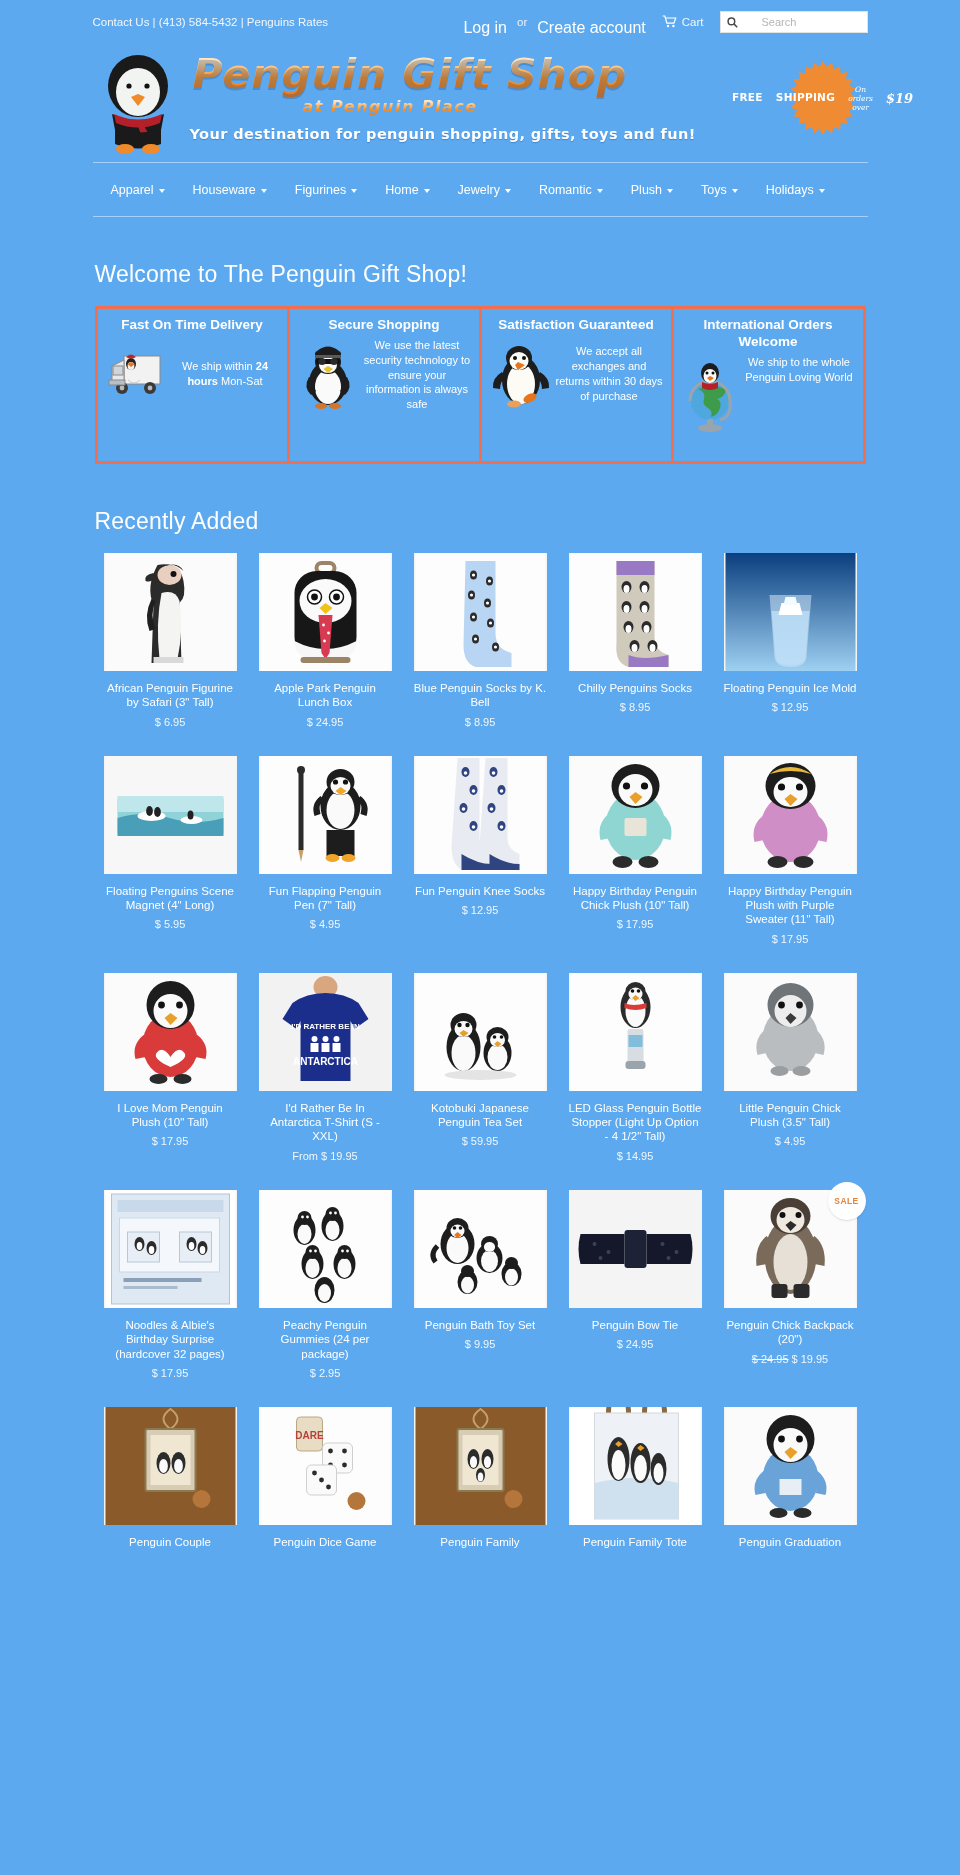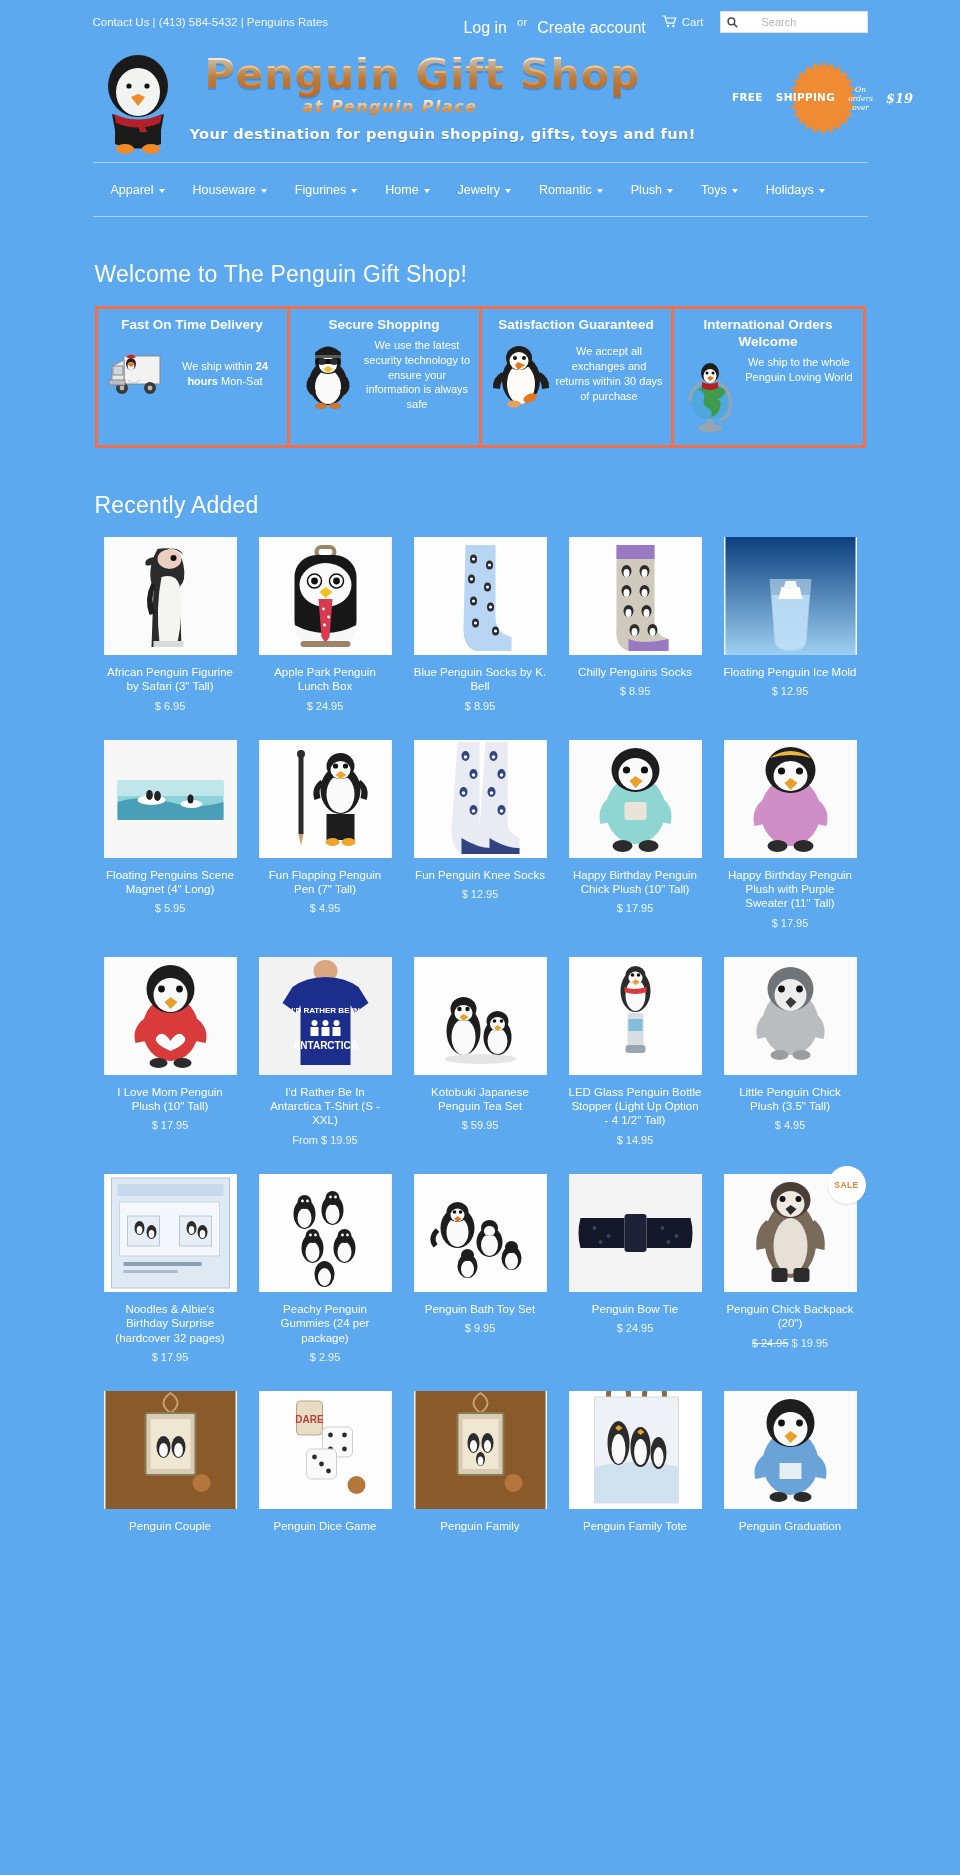--- a/index.html
+++ b/index.html
@@ -46,23 +46,23 @@
     border: 0; outline: 0; width: 100%;
     font-family: "Liberation Sans", sans-serif;
     font-size: 11px; color: #8a8a8a; background: transparent;
   }
   .searchbox input::placeholder { color:#b5b5b5; }
 
   
   .masthead { height: 118px; position: relative; }
   .logo-penguin { position:absolute; left: 5px; top: 4px; width: 80px; height: 108px; }
   .brand-title {
-    position:absolute; left: 112px; top: 6px;
+    position:absolute; left: 100px; top: 6px;
     font-family: "DejaVu Sans", sans-serif;
-    font-weight: 700; 
+    font-weight: 700; font-style: italic;
     font-size: 41px; letter-spacing: 1px;
     color: #f7a04b;
     background: linear-gradient(180deg,#ffffff 0%,#ffd9a8 26%,#f79127 58%,#e8781a 100%);
     -webkit-background-clip: text; background-clip: text;
     -webkit-text-fill-color: transparent;
     text-shadow: 0 2px 0 rgba(20,60,110,.25);
     white-space: nowrap;
   }
   .brand-sub {
     position:absolute; left: 210px; top: 53px;
@@ -119,21 +119,21 @@
     font-size: 23px; font-weight: 400; color:#ffffff;
     margin: 44px 0 18px 2px; letter-spacing: .2px;
   }
 
   
   .features {
     display:flex; border: 3px solid #ef6f4f; margin: 0 2px;
   }
   .feature {
     flex: 1 1 0; border-right: 3px solid #ef6f4f;
-    padding: 8px 6px 10px;
+    padding: 8px 6px 26px;
     min-height: 126px;
   }
   .feature:last-child { border-right: 0; }
   .feature h3 {
     margin: 0 0 4px; font-size: 13.5px; font-weight: 700; text-align:center;
     color:#ffffff; line-height: 1.25;
   }
   .feature .body { display:flex; align-items:center; gap:2px; }
   .feature .art { flex: 0 0 auto; width: 64px; height: 72px; }
   .feature .copy { flex:1 1 auto; font-size: 11px; line-height: 1.35; text-align:center; color:#fff;}

